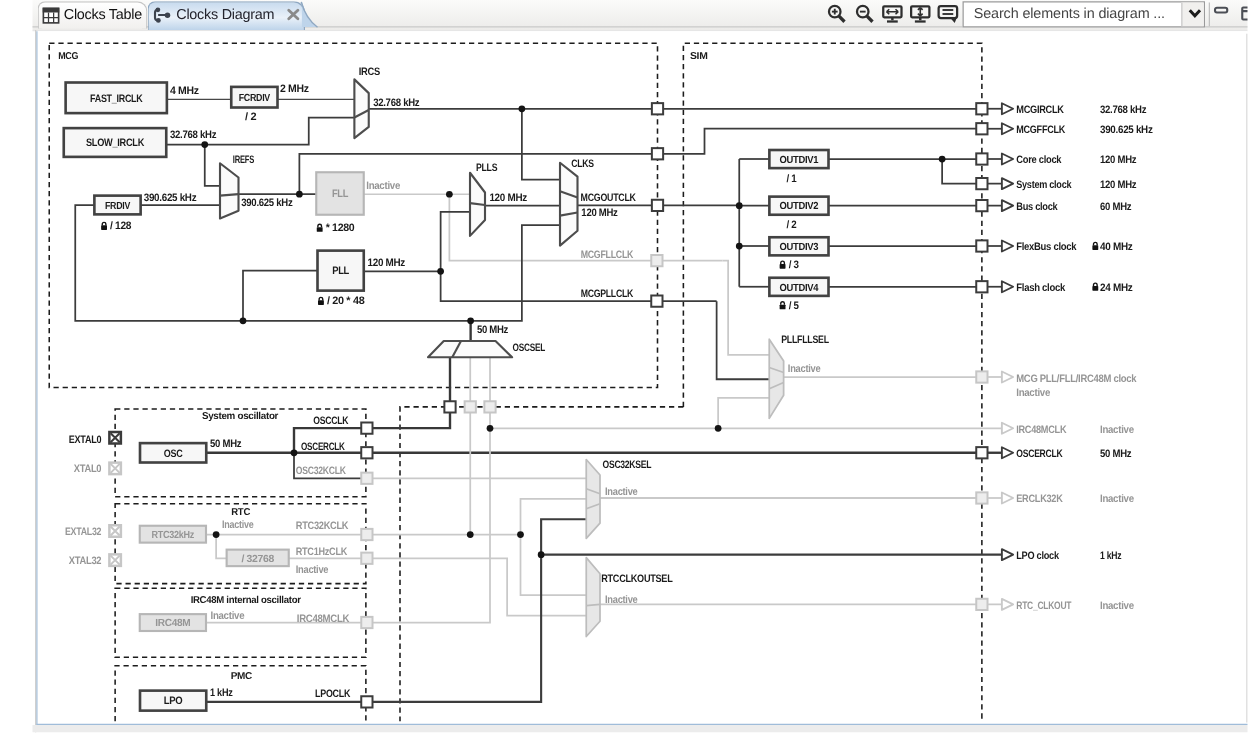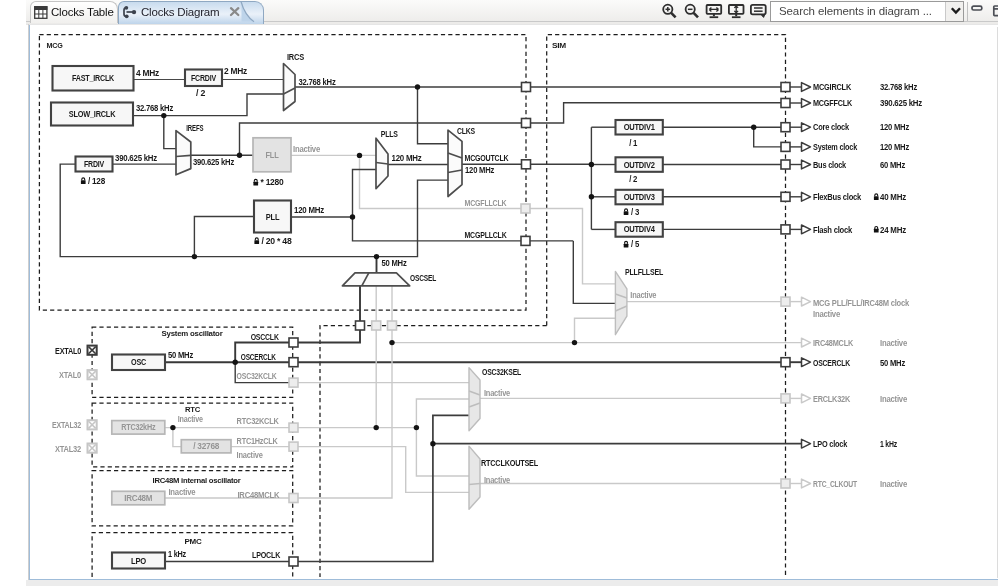--- a/index.html
+++ b/index.html
@@ -9,21 +9,21 @@
   #hdr{position:absolute;left:0;top:0;width:998px;height:24px;
     background:linear-gradient(#fbfbfa,#ecebe9);}
   #hdrline{position:absolute;left:0;top:21px;width:998px;height:1px;background:#c9c9c9;}
   #hdrline2{position:absolute;left:0;top:24px;width:998px;height:1px;background:#e6e6e6;}
   .tab1{position:absolute;left:4px;top:1px;width:86px;height:21px;
     background:linear-gradient(#ffffff,#f1f0ee);border:1px solid #c5c5c5;border-bottom:none;
     border-radius:6px 8px 0 0;}
   .tab1 .txt{position:absolute;left:20px;top:4px;font-size:11.5px;letter-spacing:-0.2px;color:#111;}
   .tab2{position:absolute;left:92px;top:1px;width:124px;height:22px;
     background:linear-gradient(#c8dbee,#eaf1f9 55%,#bed4ea);
-    border:1px solid #8fa8c2;border-bottom:none;border-radius:6px 9px 0 0;padding-left:20px;}
+    border:1px solid #8fa8c2;border-bottom:none;border-radius:6px 9px 0 0;}
   .tab2 .txt{position:absolute;left:22px;top:4px;font-size:11.5px;letter-spacing:-0.2px;color:#23232d;}
   
   #search{position:absolute;left:744px;top:1px;width:194px;height:21px;background:#fff;
     border:1px solid #9a9a9a;box-sizing:border-box;}
   #search .ph{position:absolute;left:8px;top:3px;font-size:11.5px;color:#454545;letter-spacing:-0.1px;text-align:center;}
   #search .dd{position:absolute;right:0;top:0;width:17px;height:19px;background:#f1f0ee;
     border-left:1px solid #c9c9c9;}
   #vsep{position:absolute;left:941px;top:2px;width:1px;height:19px;background:#c0c0c0;}
   
   #canvas{position:absolute;left:3px;top:25px;width:988px;height:555px;

